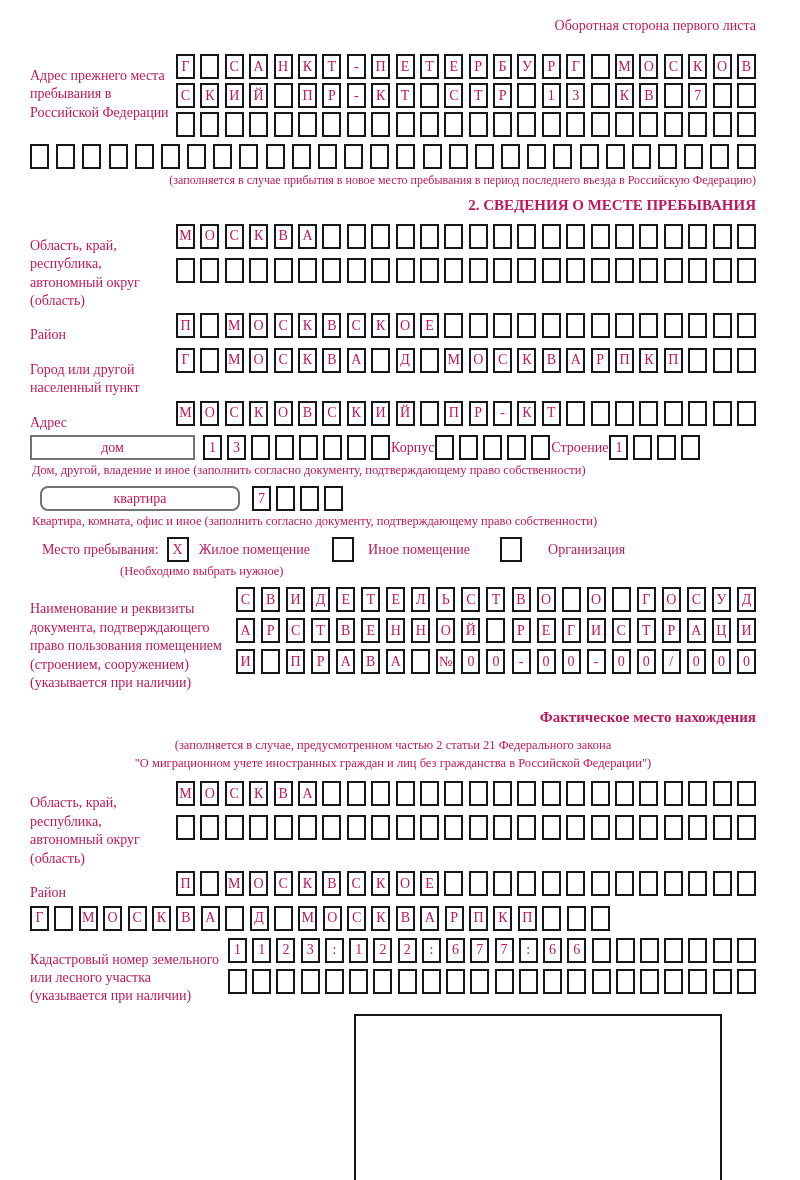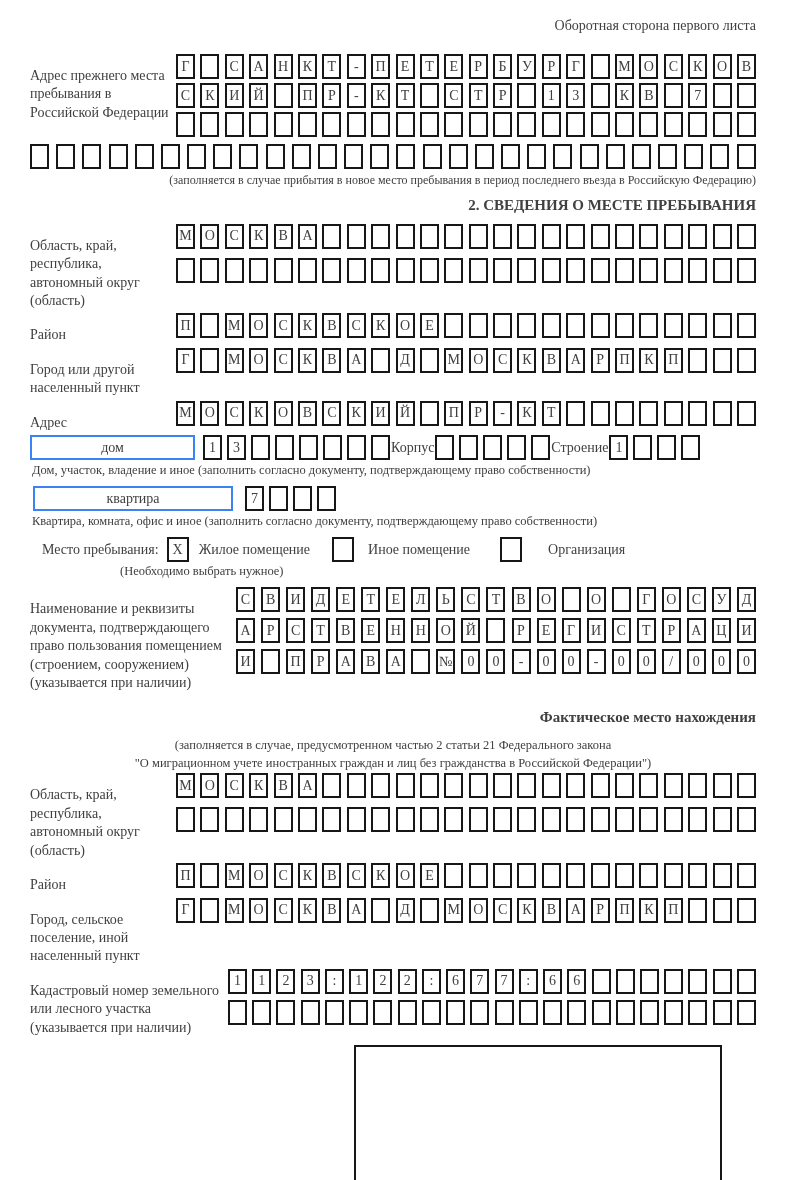--- a/index.html
+++ b/index.html
@@ -1,18 +1,18 @@
 <!DOCTYPE html>
 <html><head>
 <meta charset="utf-8">
 <style>
   html,body{margin:0;padding:0;background:#fff;}
   .page{
     width:800px;height:1180px;box-sizing:border-box;
-    padding:8px 44px 8px 30px;background:#fff;color:#404040;
+    padding:8px 44px 8px 30px;background:#fff;color:#be185d;
     font-family:"Liberation Serif","DejaVu Serif",serif;
     overflow:hidden;
   }
   .back-note{text-align:right;font-size:14px;margin:10px 0 20px;}
   .fieldblock{display:flex;margin-bottom:3px;}
   .fieldblock .label{flex:1;font-size:14px;line-height:1.32;padding-top:3px;padding-right:6px;margin-top:10px;}
   .rows{flex:0 0 auto;}
   .cellrow{display:flex;justify-content:space-between;margin-bottom:4px;}
   .w580{width:580px;}
   .w726{width:726px;}
@@ -22,33 +22,33 @@
   .gap6 .cellrow{margin-bottom:6px;}
   .cell{
     width:19px;height:25px;box-sizing:border-box;border:2px solid #171717;
     display:flex;align-items:center;justify-content:center;
     font-size:14px;flex:0 0 auto;background:#fff;
   }
   .caption{font-size:12px;line-height:1.3;}
   .caption.center{text-align:right;margin:2px 0 4px;}
   .sect-title{text-align:right;font-weight:bold;font-size:15px;margin:8px 0 10px;}
   .inline-row{display:flex;align-items:center;margin-bottom:3px;}
-  .wide-box{box-sizing:border-box;border:2px solid #3b82f6;height:25px;display:flex;align-items:center;justify-content:center;font-size:14px;}
+  .wide-box{box-sizing:border-box;border:2px solid #737373;height:25px;display:flex;align-items:center;justify-content:center;font-size:14px;}
   .wb165{width:165px;margin-right:8px;}
-  .wb200{width:200px;margin-left:3px;margin-right:12px;}
+  .wb200{width:200px;margin-left:10px;margin-right:12px;border-radius:8px;}
   .cellgroup{display:flex;gap:5px;}
   .inline-label{font-size:14px;padding:0 1px;}
   .mesto-row{display:flex;align-items:center;font-size:14px;margin:6px 12px 2px;}
   .checkbox{
     width:22px;height:25px;box-sizing:border-box;border:2px solid #171717;
     display:flex;align-items:center;justify-content:center;font-size:14px;flex:0 0 auto;
   }
   .choose-caption{font-size:12.5px;margin:2px 0 8px 90px;}
   .sub-caption{font-size:12.5px;margin:1px 0 8px 2px;}
-  .fact-captions{text-align:center;font-size:12.5px;line-height:1.5;margin-bottom:0;}
+  .fact-captions{text-align:center;font-size:12.5px;line-height:1.5;margin-bottom:8px;}
   .stamp-wrap{width:436px;margin-left:auto;margin-top:8px;}
   .stamp-box{width:368px;height:175px;border:2px solid #171717;box-sizing:border-box;margin:0 auto 6px;}
   .stamp-caption{font-weight:bold;font-size:12.5px;line-height:1.5;text-align:center;}
 </style>
 </head>
 <body>
 
 <div class="page">
 
   <div class="back-note">Оборотная сторона первого листа</div>
@@ -345,21 +345,21 @@
         <span class="cell"></span>
       </span>
     <span class="inline-label">Строение</span>
     <span class="cellgroup">
         <span class="cell">1</span>
         <span class="cell"></span>
         <span class="cell"></span>
         <span class="cell"></span>
       </span>
   </div>
-  <div class="sub-caption">Дом, участок, владение и иное (заполнить согласно документу, подтверждающему право собственности)</div>
+  <div class="sub-caption">Дом, другой, владение и иное (заполнить согласно документу, подтверждающему право собственности)</div>
 
   <div class="inline-row">
     <span class="wide-box wb200">квартира</span>
     <span class="cellgroup">
         <span class="cell">7</span>
         <span class="cell"></span>
         <span class="cell"></span>
         <span class="cell"></span>
       </span>
   </div>
@@ -541,21 +541,20 @@
           <span class="cell"></span>
           <span class="cell"></span>
           <span class="cell"></span>
           <span class="cell"></span>
           <span class="cell"></span>
         </div>
     </div>
   </div>
 
   <div class="fieldblock">
-    <div class="label">Город, сельское поселение, иной населенный пункт</div>
     <div class="rows">
       <div class="cellrow w580">
           <span class="cell">Г</span>
           <span class="cell"></span>
           <span class="cell">М</span>
           <span class="cell">О</span>
           <span class="cell">С</span>
           <span class="cell">К</span>
           <span class="cell">В</span>
           <span class="cell">А</span>

